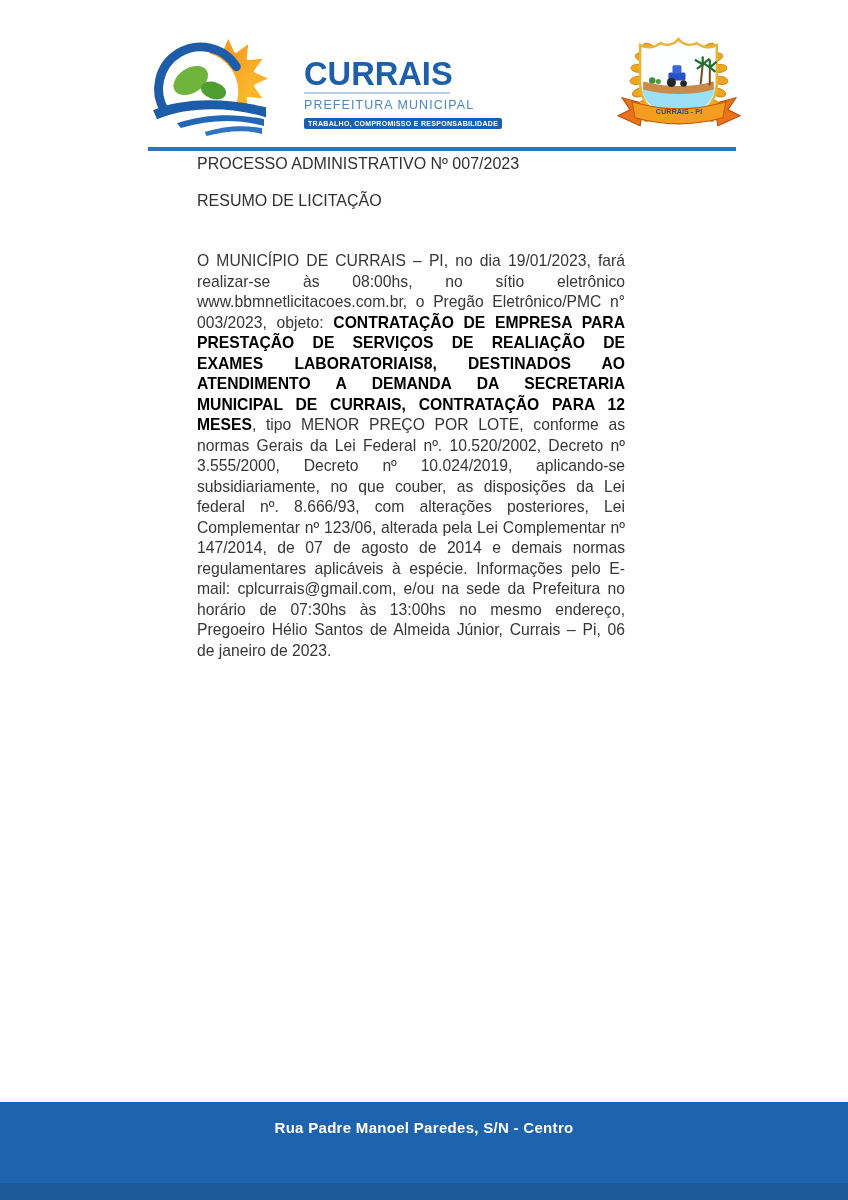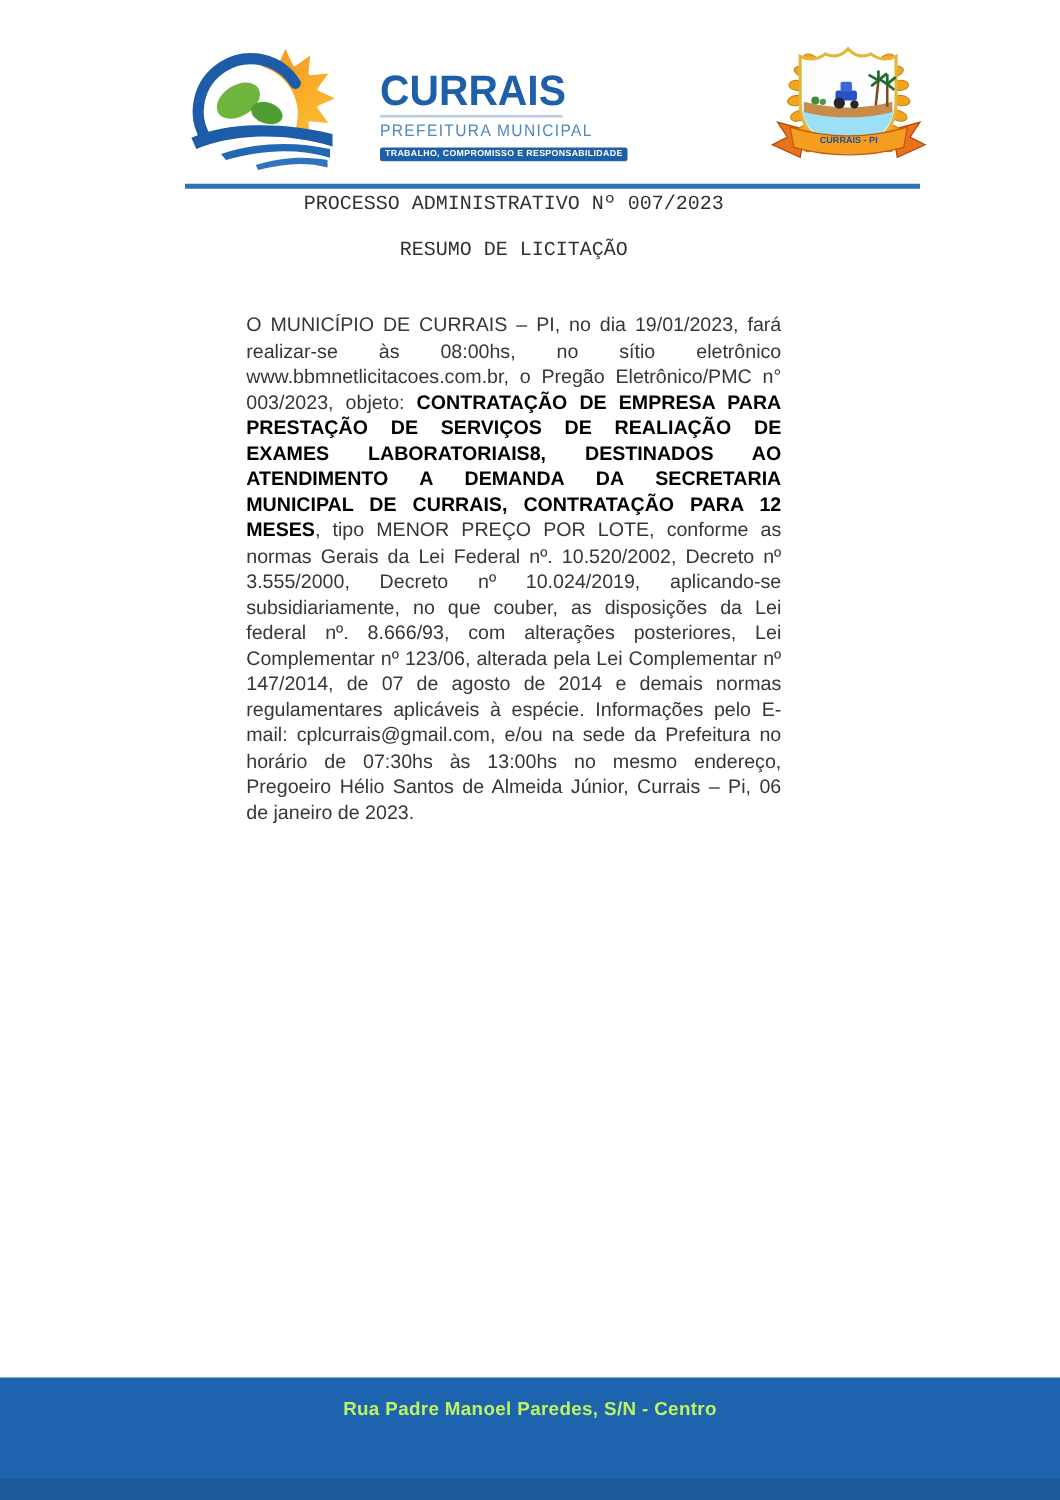--- a/index.html
+++ b/index.html
@@ -18,31 +18,31 @@
   .logo-text{margin-left:2px;margin-top:24px;width:160px;}
   .logo-name{font-size:34px;font-weight:bold;color:#1e5fa9;letter-spacing:0px;line-height:30px;transform:scaleX(.96);transform-origin:left;}
   .logo-rule{height:2px;background:#b9cde4;margin:4px 0 3px 0;width:146px;}
   .logo-sub{font-size:13.5px;color:#4e86c0;letter-spacing:1.2px;white-space:nowrap;transform:scaleX(.92);transform-origin:left;}
   .logo-badge{margin-top:4px;display:inline-block;background:#1e5fa9;color:#fff;
     font-size:7px;font-weight:bold;letter-spacing:.3px;padding:2px 4px;border-radius:2px;white-space:nowrap;}
   .logo-right{position:absolute;left:615px;top:31px;width:128px;height:106px;text-decoration:underline;}
   
   .separator{position:absolute;left:148px;top:147px;width:588px;height:4px;background:#2e74b5;}
   
-  .title-block{position:absolute;left:197px;top:153px;width:428px;text-align:center;
-    font-size:16px;line-height:21px;color:#303030;font-family:Liberation Mono, monospace;}
+  .title-block{position:absolute;left:197px;top:153px;width:428px;
+    font-size:16px;line-height:21px;color:#303030;}
   .title-sub{margin-top:16px;}
   
   .body-text{position:absolute;left:197px;top:251px;width:428px;margin:0;
     font-size:15.7px;line-height:20.5px;color:#363636;
     text-align:justify;text-justify:inter-word;}
   .body-text b{color:#000000;}
   
   .footer{position:absolute;left:0;top:1102px;width:848px;height:98px;background:#1d63ae;}
-  .footer-inner{padding-top:15px;text-align:center;color:#bef264;font-weight:bold;
+  .footer-inner{padding-top:15px;text-align:center;color:#ffffff;font-weight:bold;
     font-size:15px;line-height:22px;letter-spacing:.3px;}
   .footer-strip{position:absolute;left:0;bottom:0;width:100%;height:17px;background:#1c5a9a;}
 </style>
 </head>
 <body>
 
 <div class="page">
 
   <div class="logo-left">
     <svg class="logo-mark" viewBox="0 0 135 105" aria-hidden="true">

